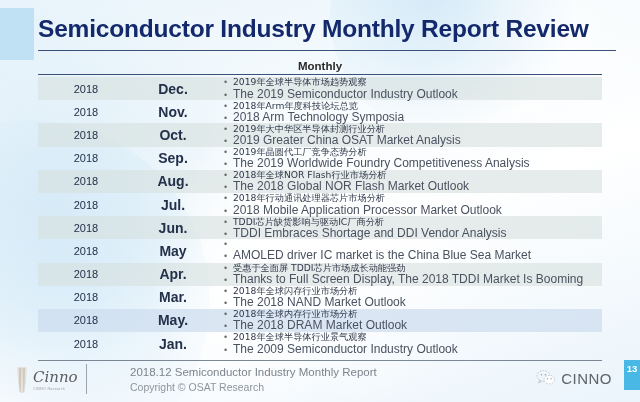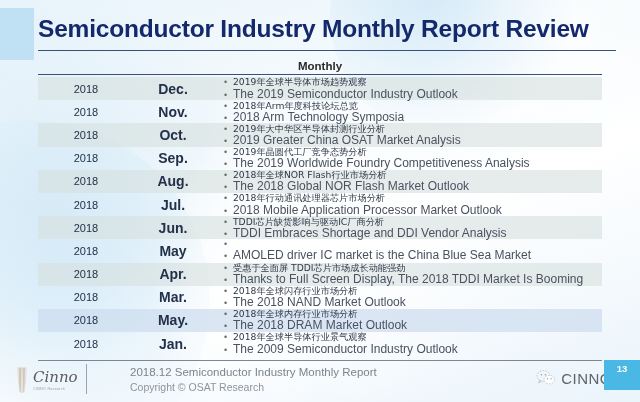--- a/index.html
+++ b/index.html
@@ -210,21 +210,21 @@
   }
   .wechat-icon { width: 20px; height: 18px; }
   .wechat-label {
     font-size: 15px;
     color: #5d646c;
     letter-spacing: 0.5px;
   }
   .page-badge {
     position: absolute;
     right: 0; top: 0;
-    width: 36px; height: 30px;
+    width: 16px; height: 30px;
     background: #49b8e5;
     color: #ffffff;
     font-size: 9.5px;
     font-weight: bold;
     display: flex;
     align-items: flex-start;
     justify-content: center;
     padding-top: 3px;
   }
 </style>

